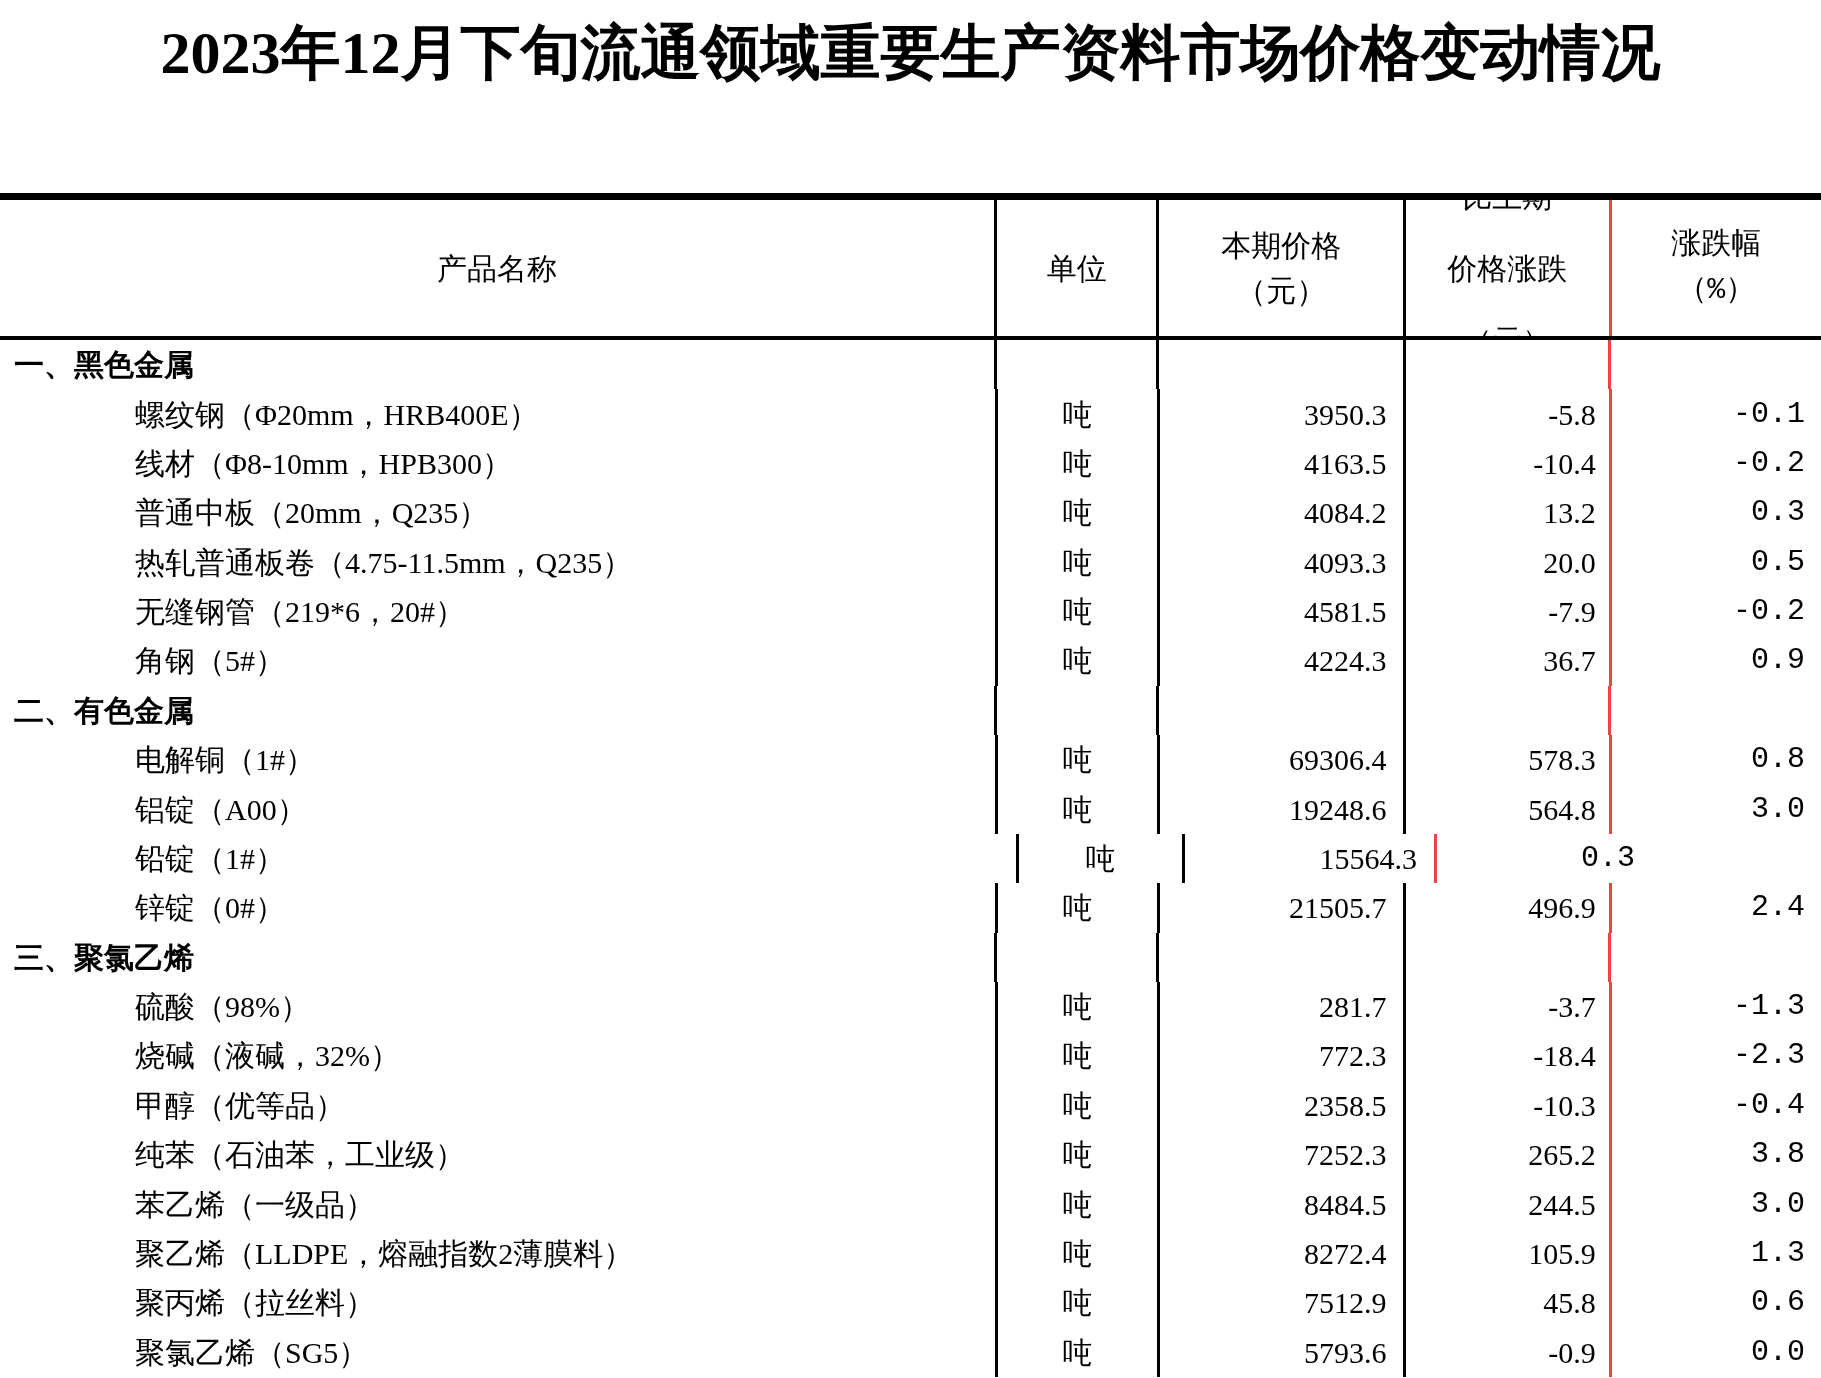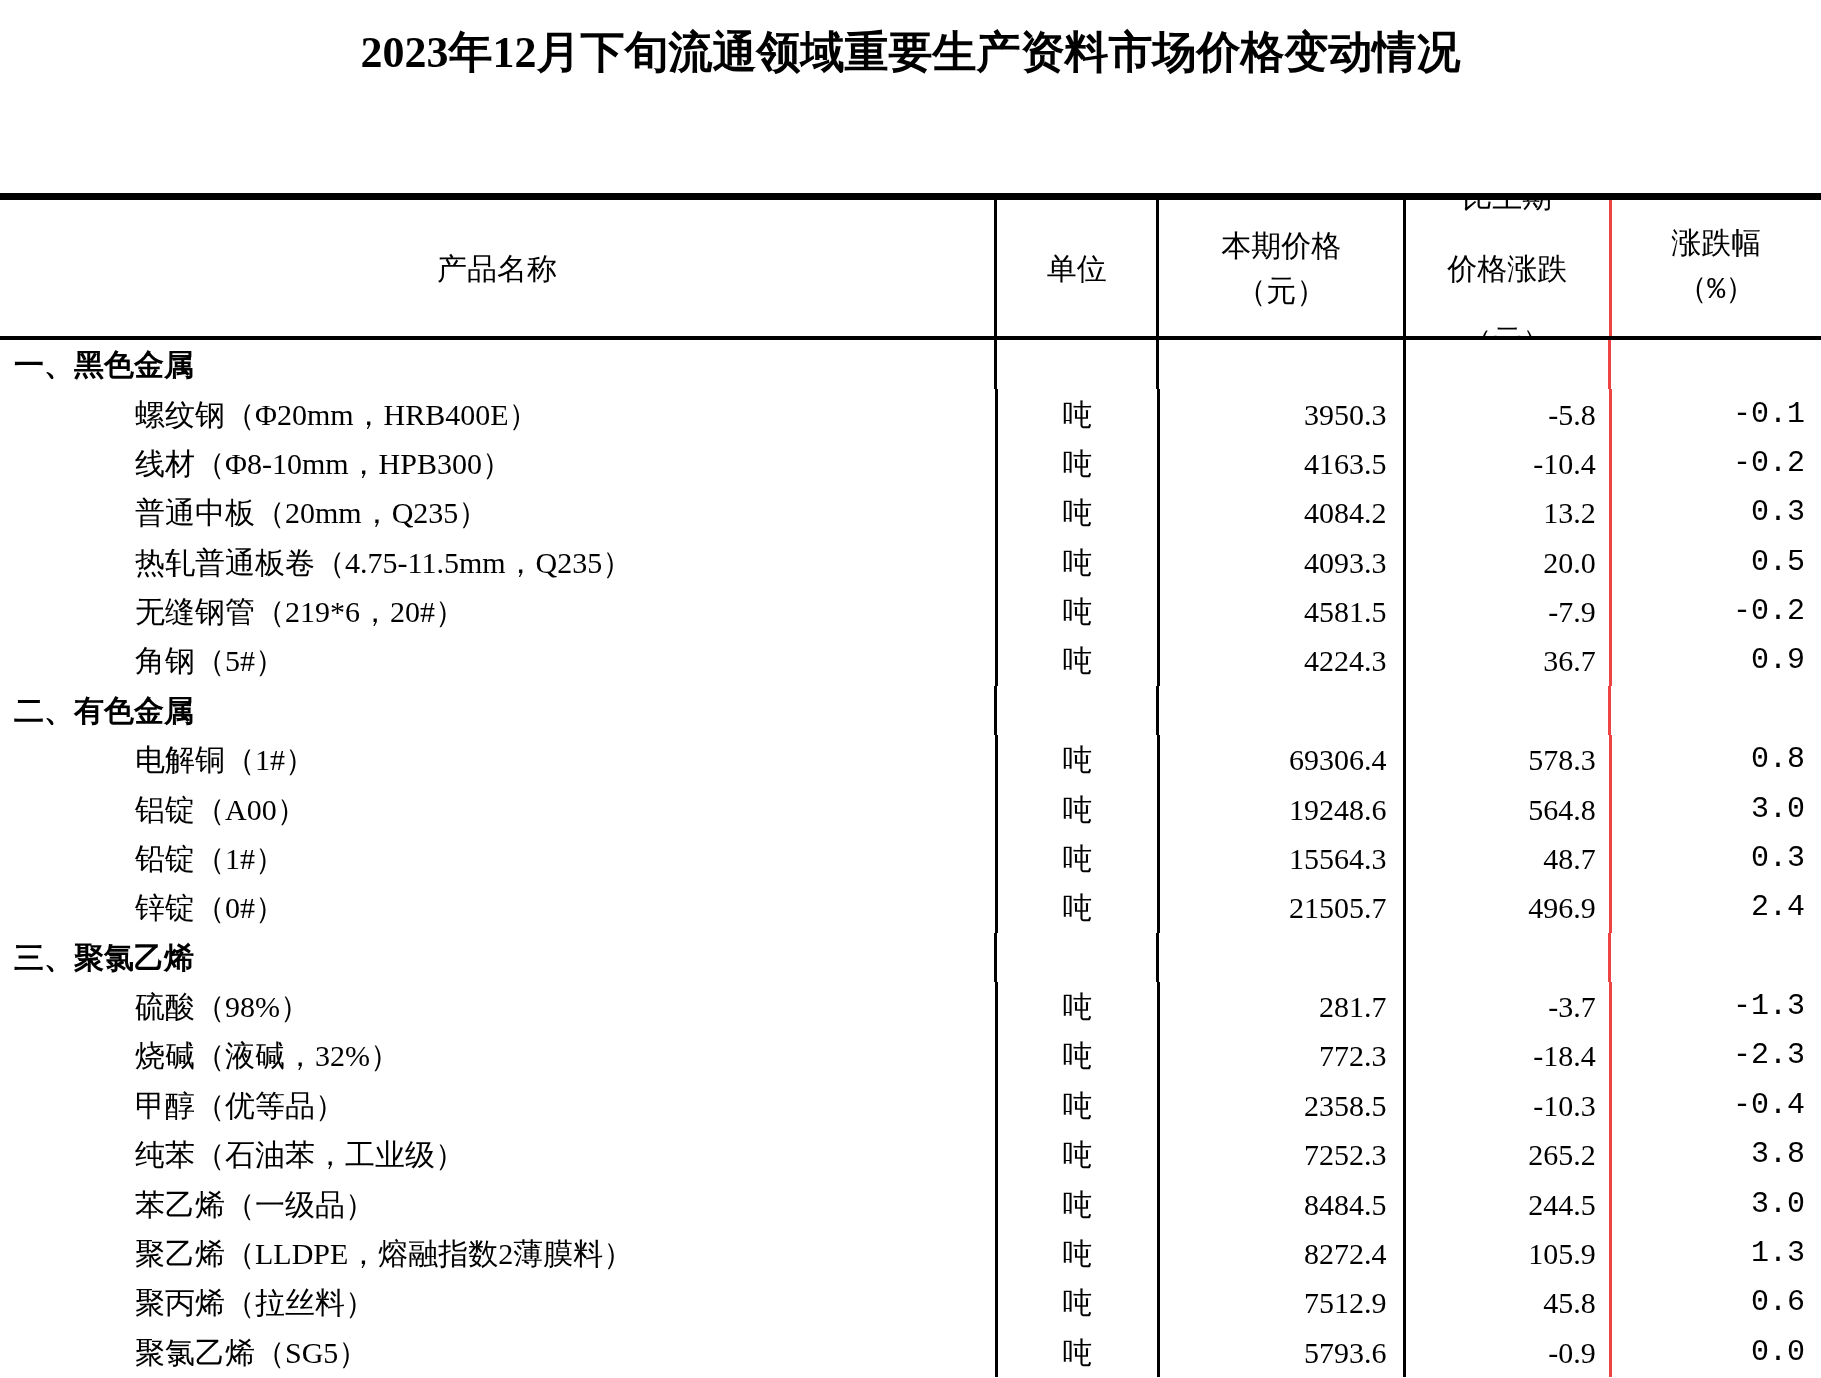--- a/index.html
+++ b/index.html
@@ -4,21 +4,21 @@
 <style>
   html,body { margin:0; padding:0; background:#ffffff; }
   .page {
     position:relative; width:1821px; height:1378px; overflow:hidden;
     background:#ffffff; color:#000;
     font-family:"Liberation Serif","DejaVu Serif",serif;
   }
   .title {
     position:absolute; top:24px; left:0; width:100%;
     margin:0; text-align:center;
-    font-size:44px; font-weight:bold; line-height:58px;
+    font-size:60px; font-weight:bold; line-height:58px;
   }
   .tbl { position:absolute; left:0; top:193px; width:1821px; }
   .thead {
     display:flex; height:147px; box-sizing:border-box;
     border-top:7px solid #000; border-bottom:4px solid #000;
   }
   .tbody { }
   .row { display:flex; height:49.38px; }
   .cell {
     box-sizing:border-box; display:flex; flex-direction:column;
@@ -135,21 +135,20 @@
           <div class="cell c1 name-item">铝锭（A00）</div>
           <div class="cell c2 unit-cell">吨</div>
           <div class="cell c3 num">19248.6</div>
           <div class="cell c4 num">564.8</div>
           <div class="cell c5 num">3.0</div>
         </div>
         <div class="row">
           <div class="cell c1 name-item">铅锭（1#）</div>
           <div class="cell c2 unit-cell">吨</div>
           <div class="cell c3 num">15564.3</div>
-          <div class="cell c4 num">48.7</div>
           <div class="cell c5 num">0.3</div>
         </div>
         <div class="row">
           <div class="cell c1 name-item">锌锭（0#）</div>
           <div class="cell c2 unit-cell">吨</div>
           <div class="cell c3 num">21505.7</div>
           <div class="cell c4 num">496.9</div>
           <div class="cell c5 num">2.4</div>
         </div>
         <div class="row">

